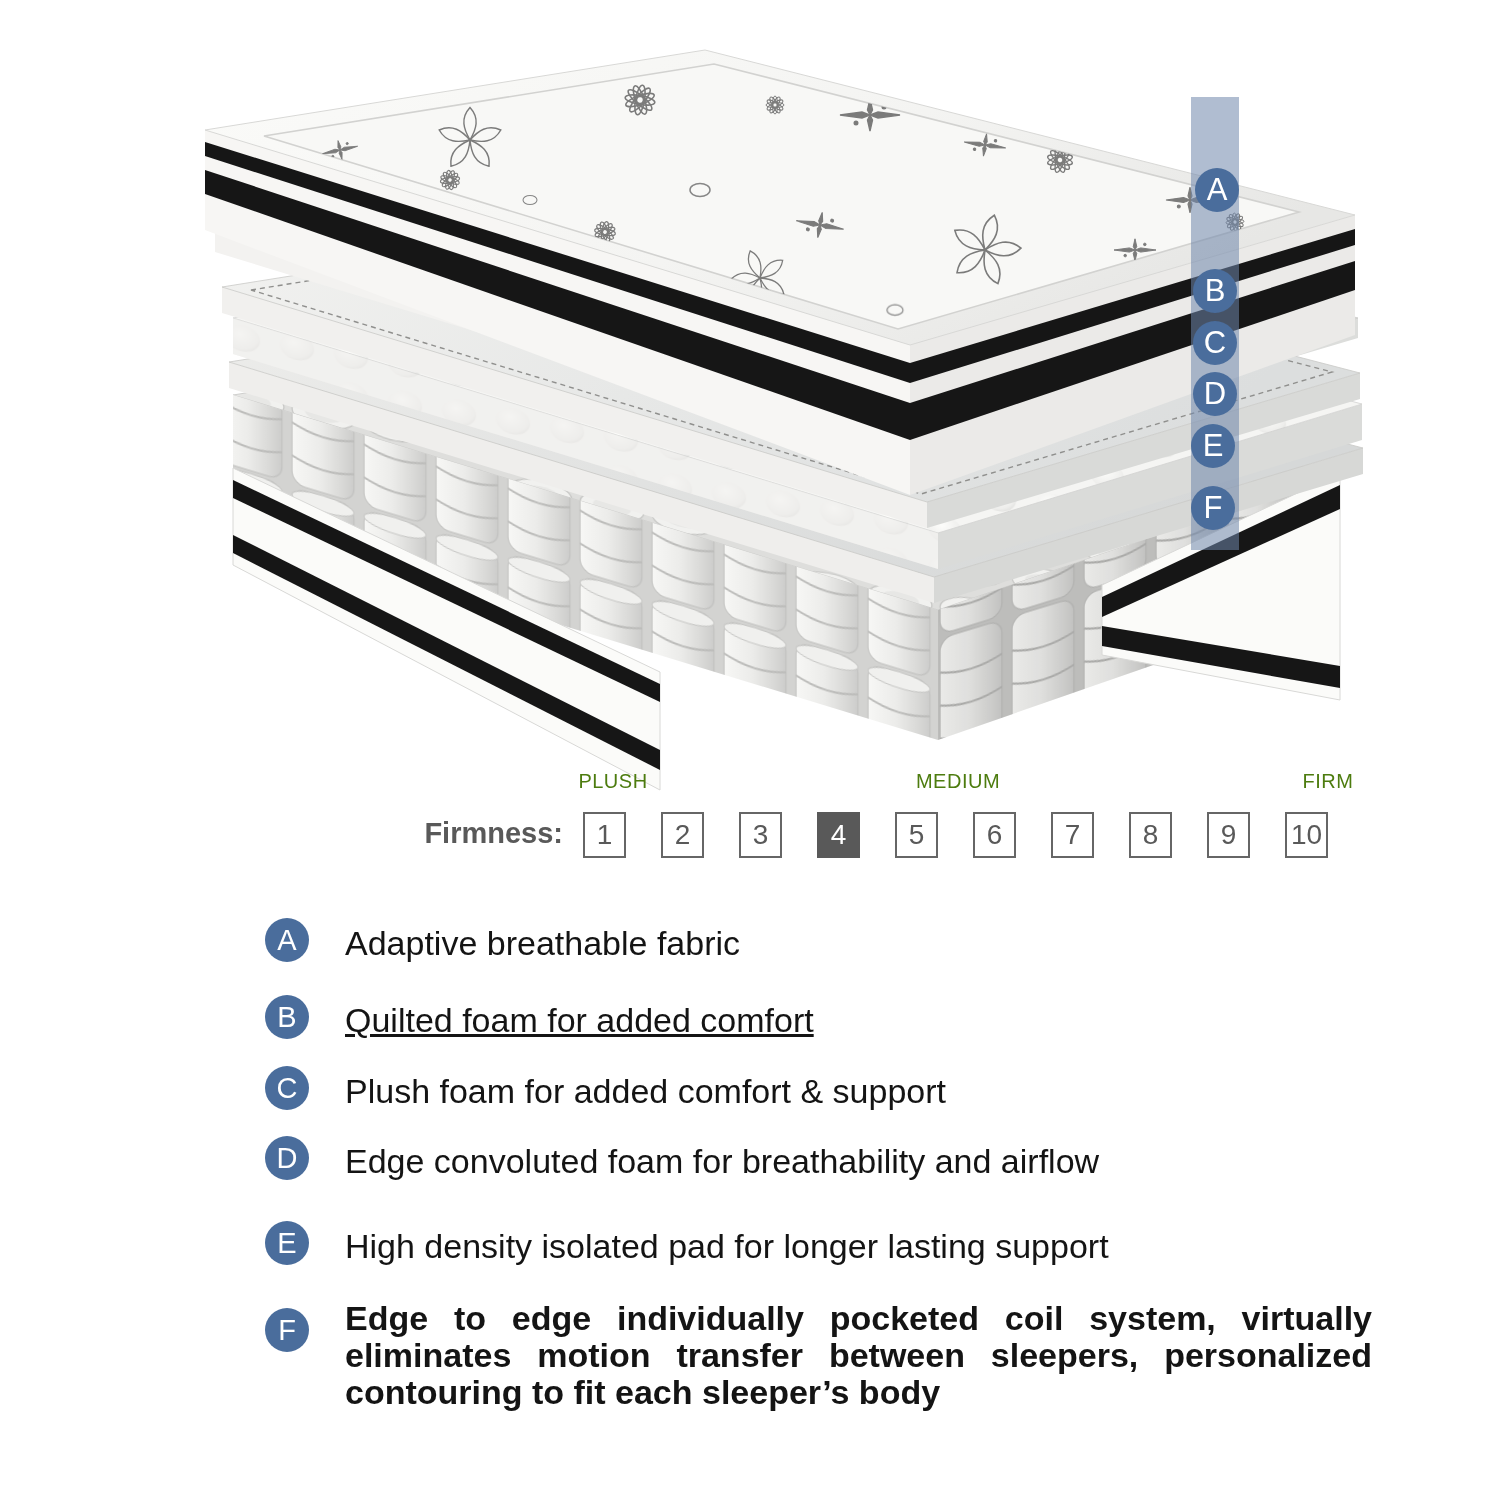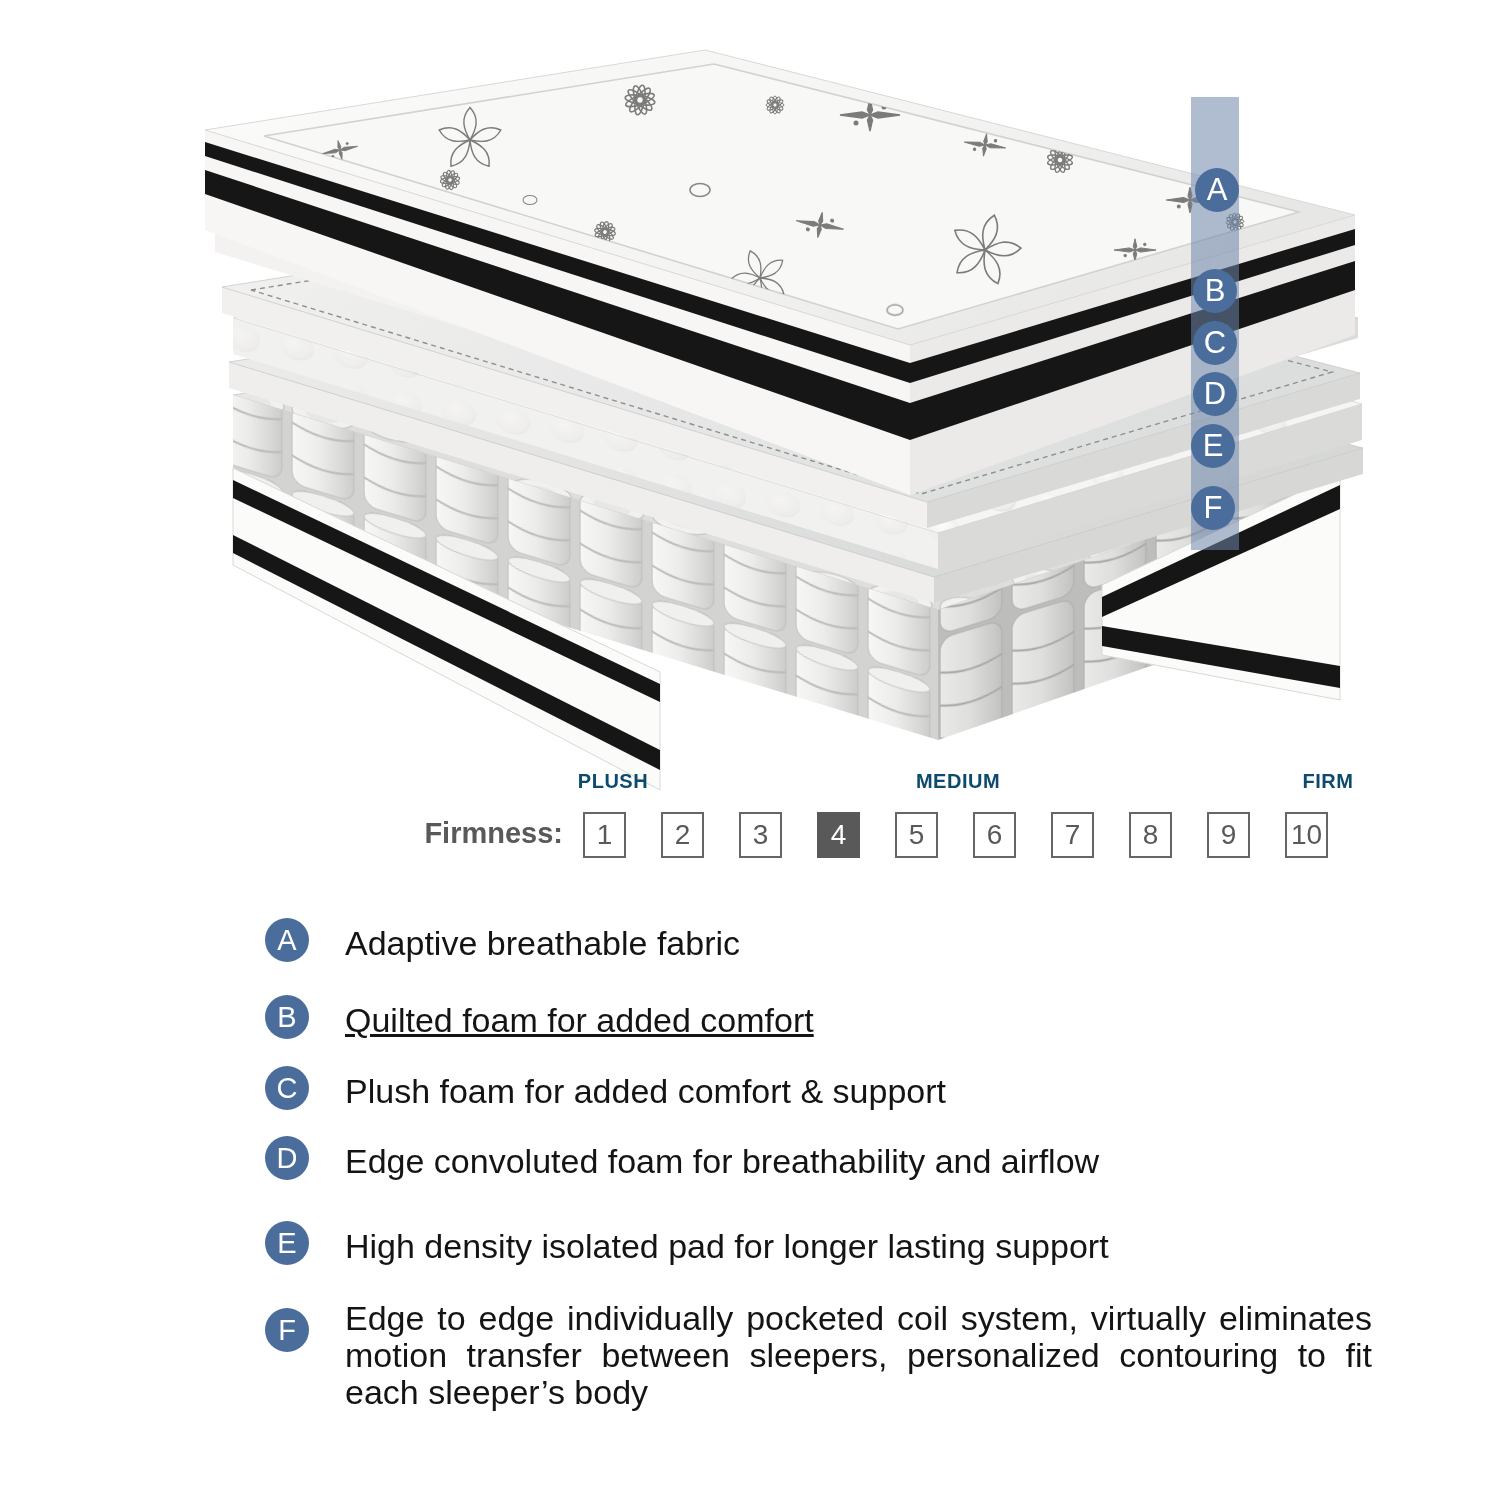--- a/index.html
+++ b/index.html
@@ -11,21 +11,21 @@
   .band{position:absolute;left:1191px;top:97px;width:48px;height:453px;
         background:rgba(112,134,172,0.55);}
   .band-circle{position:absolute;width:44px;height:44px;border-radius:50%;
         background:#4a6d9c;color:#ffffff;text-align:center;line-height:44px;
         font-size:31px;font-family:"Liberation Sans", sans-serif;}
 
   
   .firmness-label{position:absolute;left:400px;top:817px;width:163px;text-align:right;
         font-size:29px;font-weight:bold;color:#595959;}
   .scale-word{position:absolute;top:770px;transform:translateX(-50%);
-        font-size:20px;font-weight:bold;color:#0c4a6e;letter-spacing:0.5px;}
+        font-size:20px;font-weight:normal;color:#4d7c0f;letter-spacing:0.5px;}
   .boxes{position:absolute;left:583px;top:812px;display:flex;gap:35px;}
   .fbox{width:39px;height:42px;border:2px solid #666666;background:#ffffff;
         color:#595959;font-size:28px;text-align:center;line-height:42px;}
   .fbox.active{background:#595959;border-color:#595959;color:#ffffff;}
 
   
   .legend-circle{position:absolute;left:265px;width:44px;height:44px;border-radius:50%;
         background:#4a6d9c;color:#ffffff;text-align:center;line-height:44px;
         font-size:29px;}
   .legend-text{position:absolute;left:345px;font-size:34px;color:#141414;line-height:37px;}
@@ -242,16 +242,16 @@
     <div class="legend-circle" style="top:1066px;">C</div>
     <div class="legend-text" style="top:1073px;">Plush foam for added comfort &amp; support</div>
 
     <div class="legend-circle" style="top:1136px;">D</div>
     <div class="legend-text" style="top:1143px;">Edge convoluted foam for breathability and airflow</div>
 
     <div class="legend-circle" style="top:1221px;">E</div>
     <div class="legend-text" style="top:1228px;">High density isolated pad for longer lasting support</div>
 
     <div class="legend-circle" style="top:1308px;">F</div>
-    <div class="legend-text wide" style="top:1300px;">Edge to edge individually pocketed coil system, virtually eliminates motion transfer between sleepers, personalized contouring to fit each sleeper’s body</div>
+    <div class="legend-text wide" style="top:1300px;font-weight:bold;">Edge to edge individually pocketed coil system, virtually eliminates motion transfer between sleepers, personalized contouring to fit each sleeper’s body</div>
   </div>
 
 </div>
 
 </body></html>

